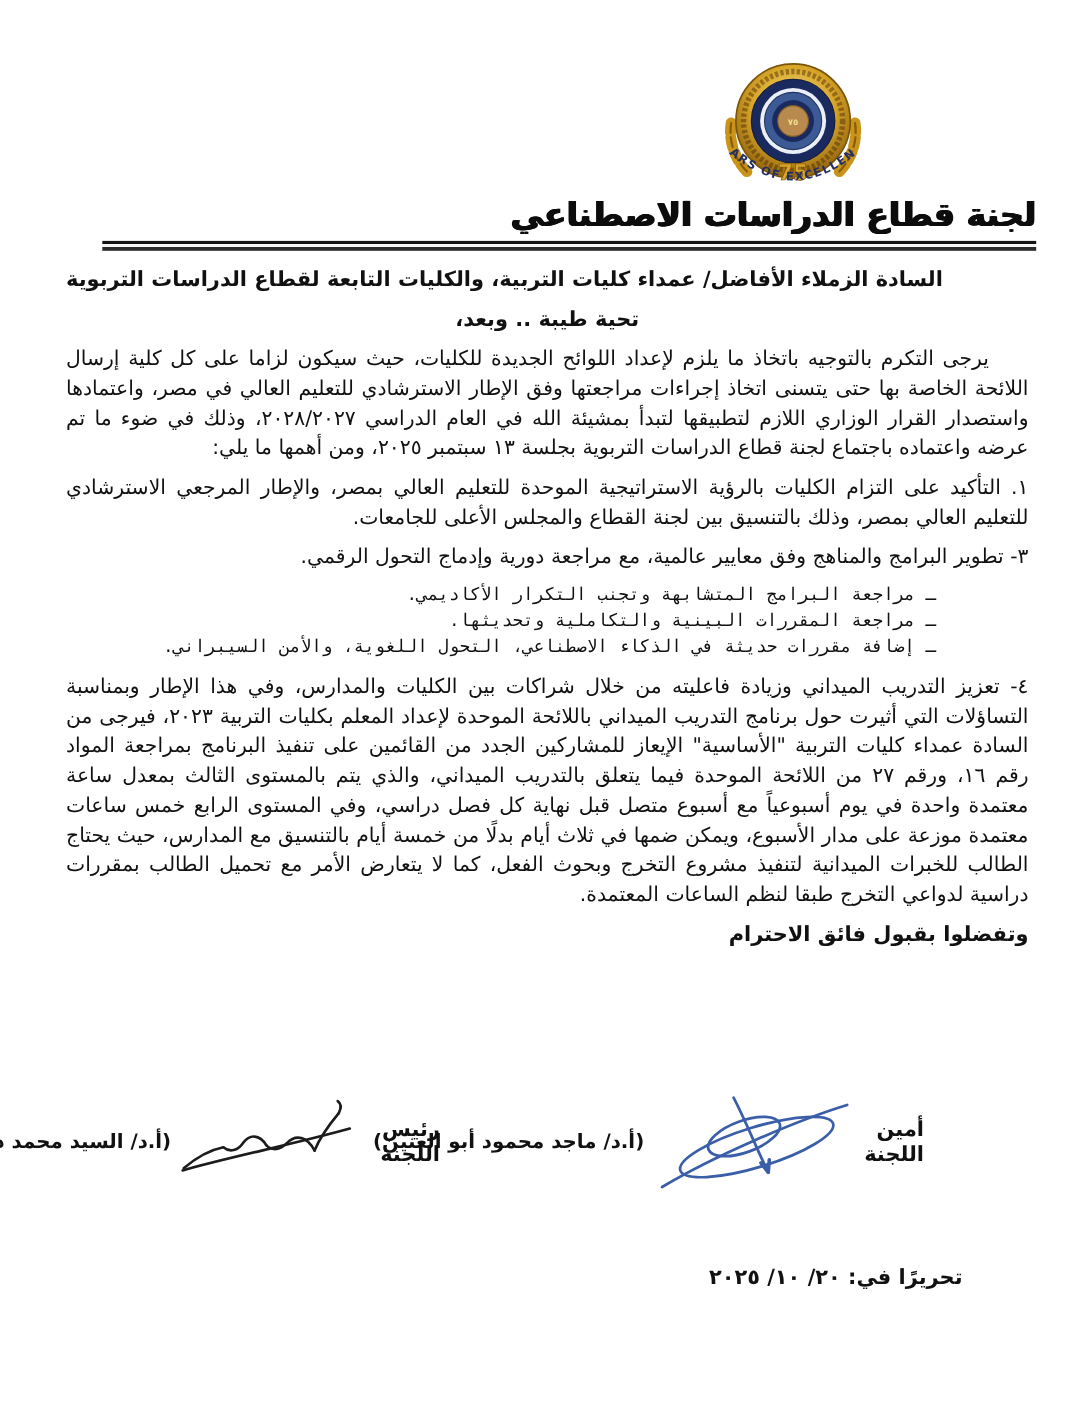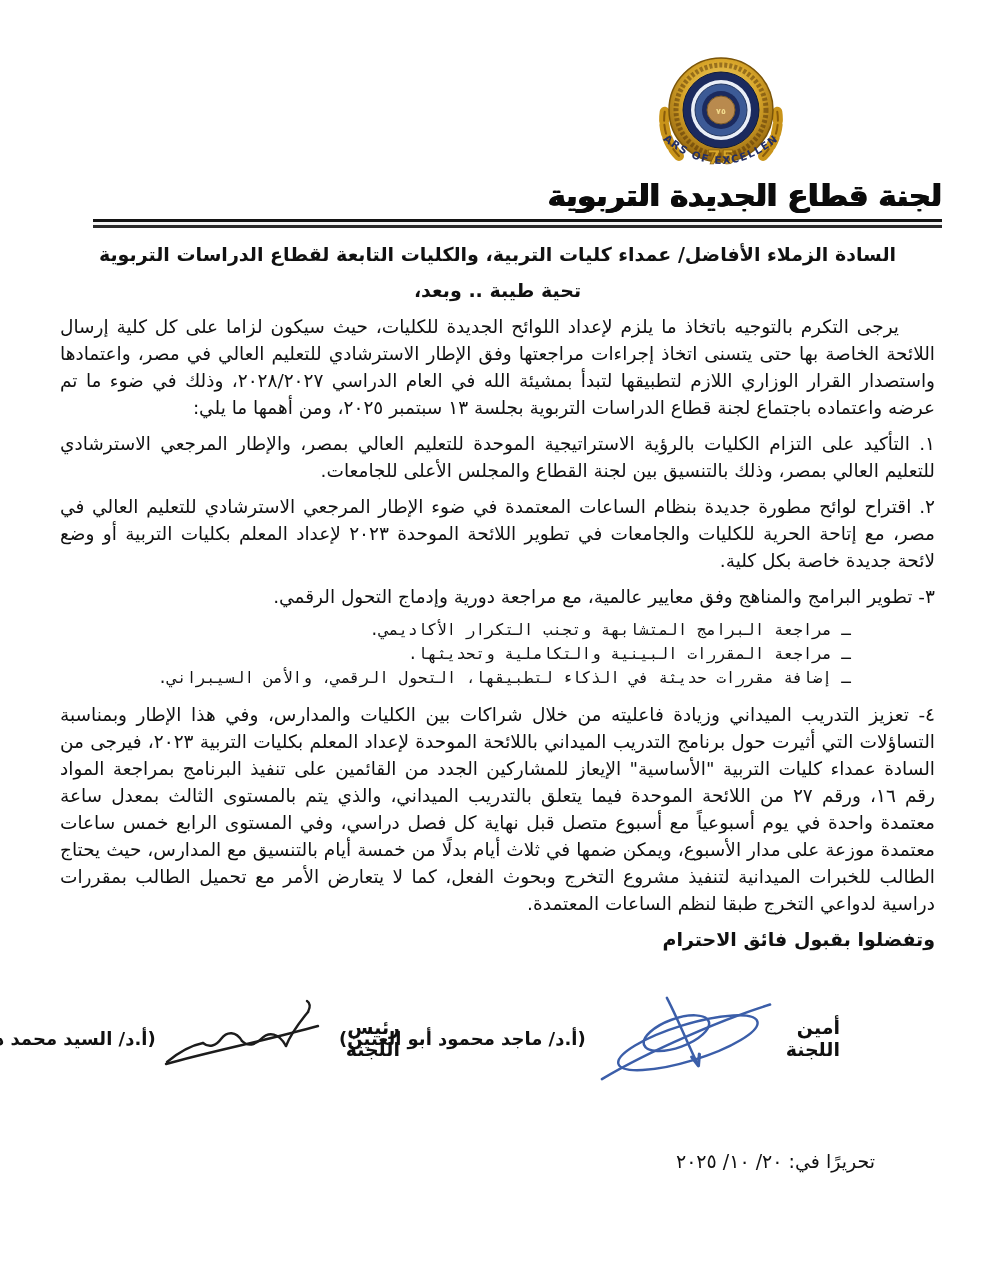--- a/index.html
+++ b/index.html
@@ -23,41 +23,41 @@
     background:linear-gradient(#141414 0 34%, #f4f4f4 34% 62%, #2a2a2a 62% 100%);
   }
 
   
   .content{
     position:absolute;top:241px;right:55px;left:60px;
     direction:rtl;text-align:justify;
     font-size:18.5px;line-height:27px;
   }
   .content p{margin:0 0 9px 0;}
-  .salutation{font-weight:bold;text-align:center;font-size:19px;margin-bottom:12px;}
+  .salutation{font-weight:bold;text-align:left;font-size:19px;margin-bottom:12px;}
   .greeting{font-weight:bold;text-align:center;font-size:19px;margin-bottom:14px;}
   .intro{text-indent:36px;}
   .item{margin-bottom:10px;}
   .item3{text-align:right;margin-bottom:2px;}
   .bullets{margin:0 84px 10px 0;font-size:16px;line-height:24px;text-align:right;font-family:Liberation Mono, monospace;}
   .closing{font-weight:bold;font-size:19px;margin:16px 0 4px 0;}
 
   
   .sig-row{
     position:absolute;top:995px;left:0;right:0;direction:rtl;
     display:flex;justify-content:space-between;padding:0 150px 0 150px;
   }
   .sig-block{display:flex;flex-direction:row;align-items:center;width:250px;}
   .sig-title{font-weight:bold;font-size:19px;direction:rtl;}
   .sig-art{height:86px;display:flex;align-items:center;justify-content:center;}
   .sig-name{font-weight:bold;font-size:18px;direction:rtl;white-space:nowrap;}
 
   .date-line{
     position:absolute;top:1150px;right:115px;direction:rtl;
-    font-weight:normal;font-size:19px;
+    font-weight:bold;font-size:19px;
   }
 </style>
 </head>
 <body>
 
 <div class="page">
 
   <div class="emblem">
     <svg width="152" height="136" viewBox="0 0 152 136">
       <defs>
@@ -86,34 +86,33 @@
       <text x="76" y="62" text-anchor="middle" font-size="8" font-weight="bold" fill="#f1d98d">٧٥</text>
 
       <text x="76" y="112" text-anchor="middle" font-size="20" font-weight="bold" fill="#d8a62a" stroke="#7a5408" stroke-width="0.6">75</text>
 
       <text font-size="10.5" font-weight="bold" fill="#232f66" letter-spacing="1.5">
         <textPath href="#ribbonArc" startOffset="50%" text-anchor="middle">YEARS OF EXCELLENCE</textPath>
       </text>
     </svg>
   </div>
 
-  <div class="org-title">لجنة قطاع الجديدة التربوية</div>
+  <div class="org-title">لجنة قطاع الدراسات الاصطناعي</div>
   <div class="header-rule"></div>
 
   <div class="content">
     <p class="salutation">السادة الزملاء الأفاضل/ عمداء كليات التربية، والكليات التابعة لقطاع الدراسات التربوية</p>
     <p class="greeting">تحية طيبة .. وبعد،</p>
     <p class="intro">يرجى التكرم بالتوجيه باتخاذ ما يلزم لإعداد اللوائح الجديدة للكليات، حيث سيكون لزاما على كل كلية إرسال اللائحة الخاصة بها حتى يتسنى اتخاذ إجراءات مراجعتها وفق الإطار الاسترشادي للتعليم العالي في مصر، واعتمادها واستصدار القرار الوزاري اللازم لتطبيقها لتبدأ بمشيئة الله في العام الدراسي ٢٠٢٨/٢٠٢٧، وذلك في ضوء ما تم عرضه واعتماده باجتماع لجنة قطاع الدراسات التربوية بجلسة ١٣ سبتمبر ٢٠٢٥، ومن أهمها ما يلي:</p>
     <p class="item">١. التأكيد على التزام الكليات بالرؤية الاستراتيجية الموحدة للتعليم العالي بمصر، والإطار المرجعي الاسترشادي للتعليم العالي بمصر، وذلك بالتنسيق بين لجنة القطاع والمجلس الأعلى للجامعات.</p>
-    <p class="item">٢. اقتراح لوائح مطورة جديدة بنظام الساعات المعتمدة في ضوء الإطار المرجعي الاسترشادي للتعليم العالي في مصر، مع إتاحة الحرية للكليات والجامعات في تطوير اللائحة الموحدة ٢٠٢٣ لإعداد المعلم بكليات التربية أو وضع لائحة جديدة خاصة بكل كلية.</p>
     <p class="item item3">٣- تطوير البرامج والمناهج وفق معايير عالمية، مع مراجعة دورية وإدماج التحول الرقمي.</p>
     <div class="bullets">
       <div>ـ مراجعة البرامج المتشابهة وتجنب التكرار الأكاديمي.</div>
       <div>ـ مراجعة المقررات البينية والتكاملية وتحديثها.</div>
-      <div>ـ إضافة مقررات حديثة في الذكاء لتطبيقها، التحول الرقمي، والأمن السيبراني.</div>
+      <div>ـ إضافة مقررات حديثة في الذكاء الاصطناعي، التحول اللغوية، والأمن السيبراني.</div>
     </div>
     <p class="item">٤- تعزيز التدريب الميداني وزيادة فاعليته من خلال شراكات بين الكليات والمدارس، وفي هذا الإطار وبمناسبة التساؤلات التي أثيرت حول برنامج التدريب الميداني باللائحة الموحدة لإعداد المعلم بكليات التربية ٢٠٢٣، فيرجى من السادة عمداء كليات التربية "الأساسية" الإيعاز للمشاركين الجدد من القائمين على تنفيذ البرنامج بمراجعة المواد رقم ١٦، ورقم ٢٧ من اللائحة الموحدة فيما يتعلق بالتدريب الميداني، والذي يتم بالمستوى الثالث بمعدل ساعة معتمدة واحدة في يوم أسبوعياً مع أسبوع متصل قبل نهاية كل فصل دراسي، وفي المستوى الرابع خمس ساعات معتمدة موزعة على مدار الأسبوع، ويمكن ضمها في ثلاث أيام بدلًا من خمسة أيام بالتنسيق مع المدارس، حيث يحتاج الطالب للخبرات الميدانية لتنفيذ مشروع التخرج وبحوث الفعل، كما لا يتعارض الأمر مع تحميل الطالب بمقررات دراسية لدواعي التخرج طبقا لنظم الساعات المعتمدة.</p>
     <p class="closing">وتفضلوا بقبول فائق الاحترام</p>
   </div>
 
   <div class="sig-row">
     <div class="sig-block">
       <div class="sig-title">أمين اللجنة</div>
       <div class="sig-art">
         <svg width="200" height="86" viewBox="0 0 200 90">

